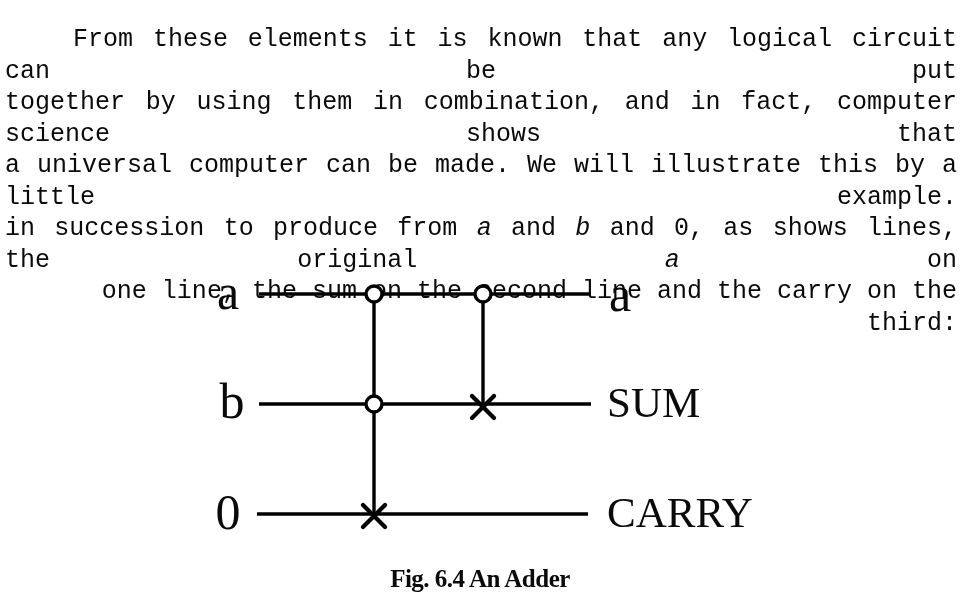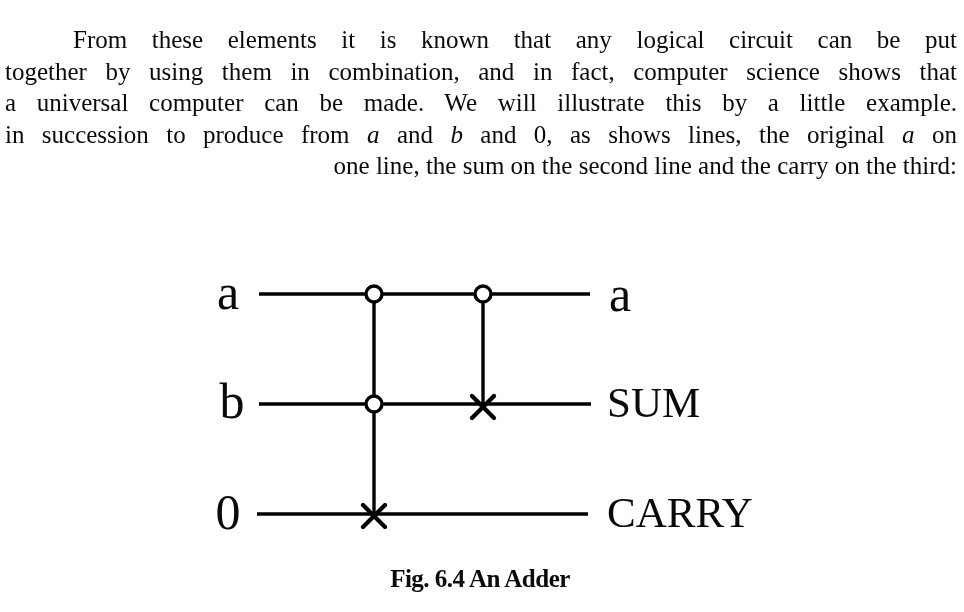--- a/index.html
+++ b/index.html
@@ -14,20 +14,21 @@
   }
   
   #paragraph {
     position: absolute;
     left: 5px;
     top: 24px;
     width: 952px;
     font-size: 25px;
     line-height: 31.5px;
     color: #0a0a0a;
+    font-family: Liberation Mono, monospace;
   }
   .para-line {
     white-space: normal;
     text-align: right;
   }
   .para-line.justify {
     text-align: justify;
     text-align-last: justify;
   }
   .para-line .indent-spacer {

